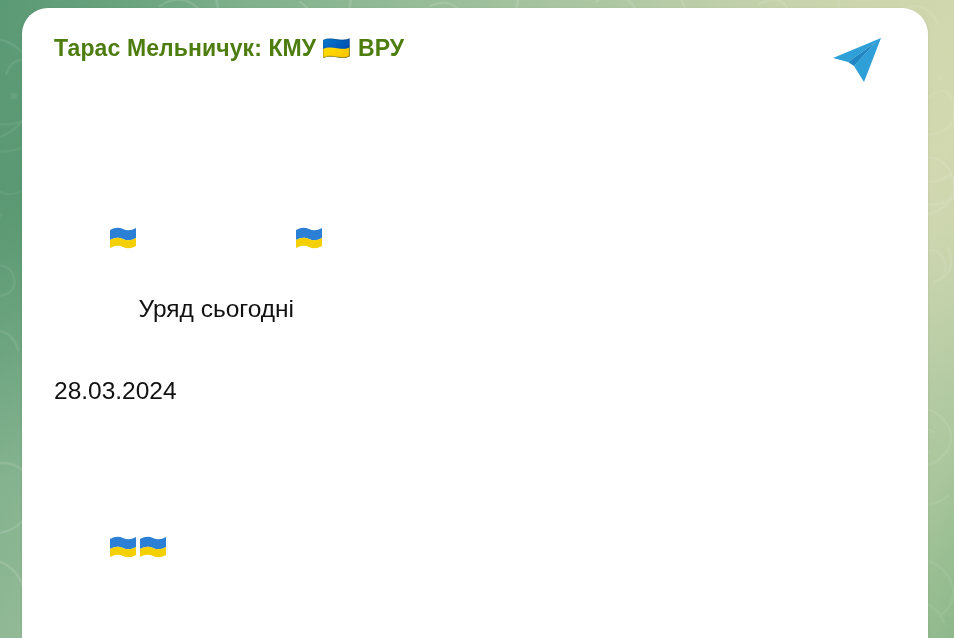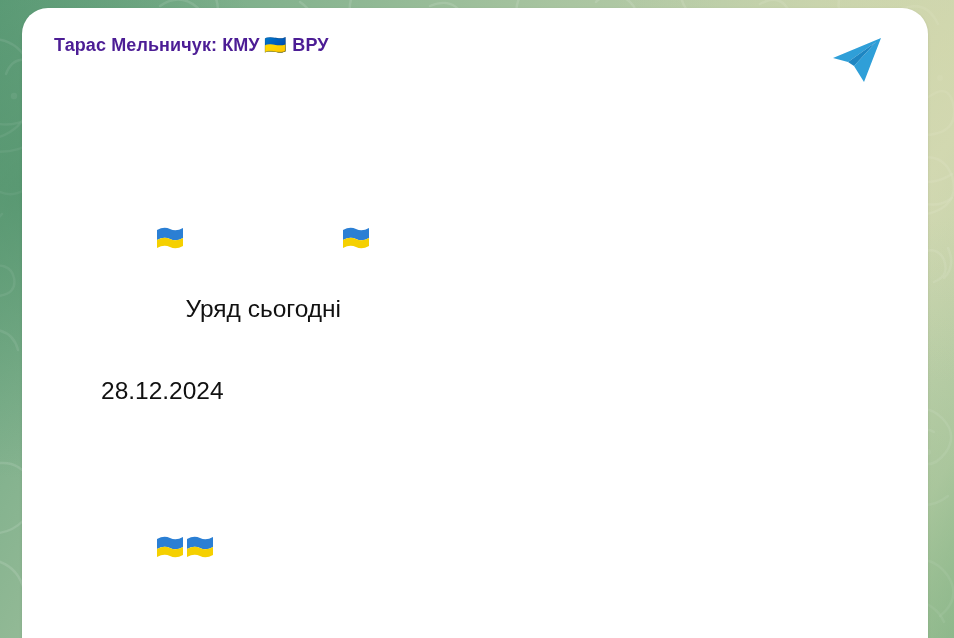--- a/index.html
+++ b/index.html
@@ -56,22 +56,22 @@
     height:100%;
   }
 
   
   .header {
     display:flex;
     align-items:flex-start;
     justify-content:space-between;
   }
   .channel-title {
-    color:#4c1d95;
-    font-size:18px;
+    color:#4d7c0f;
+    font-size:23px;
     font-weight:bold;
     letter-spacing:.1px;
     line-height:1.25;
     white-space:nowrap;
     display:flex;
     align-items:center;
     gap:7px;
   }
   .tg-logo {
     width:54px; height:48px;
@@ -81,21 +81,21 @@
   .tg-logo svg { width:100%; height:100%; display:block; }
 
   
   .body-text {
     margin-top:18px;
     color:#111111;
     font-size:24.5px;
     line-height:41px;
     letter-spacing:0;
   }
-  .line { white-space:pre-wrap; display:block;margin-left:47px; }
+  .line { white-space:pre-wrap; display:block; }
 
   
   .emoji {
     display:inline-block;
     vertical-align:-4px;
     width:30px; height:26px;
   }
   .emoji svg { width:100%; height:100%; display:block; }
 </style>
 </head>
@@ -176,21 +176,21 @@
             <path d="M2 15 q7 -4 13 -1 q6 3 13 -1 v8 q-7 4 -13 1 q-6 -3 -13 1 z" fill="#f5d000"></path>
           </svg>
         </span><span>Уряд сьогодні</span><span class="emoji">
           <svg viewBox="0 0 30 26" aria-hidden="true">
             <path d="M2 5 q7 -4 13 -1 q6 3 13 -1 v10 q-7 4 -13 1 q-6 -3 -13 1 z" fill="#2b7fd4"></path>
             <path d="M2 15 q7 -4 13 -1 q6 3 13 -1 v8 q-7 4 -13 1 q-6 -3 -13 1 z" fill="#f5d000"></path>
           </svg>
         </span>
       </span>
 
-      <span class="line">28.12.2024</span>
+      <span class="line">28.03.2024</span>
 
       <span class="line">
         <span class="emoji">
           <svg viewBox="0 0 30 26" aria-hidden="true">
             <path d="M2 5 q7 -4 13 -1 q6 3 13 -1 v10 q-7 4 -13 1 q-6 -3 -13 1 z" fill="#2b7fd4"></path>
             <path d="M2 15 q7 -4 13 -1 q6 3 13 -1 v8 q-7 4 -13 1 q-6 -3 -13 1 z" fill="#f5d000"></path>
           </svg>
         </span><span class="emoji">
           <svg viewBox="0 0 30 26" aria-hidden="true">
             <path d="M2 5 q7 -4 13 -1 q6 3 13 -1 v10 q-7 4 -13 1 q-6 -3 -13 1 z" fill="#2b7fd4"></path>

